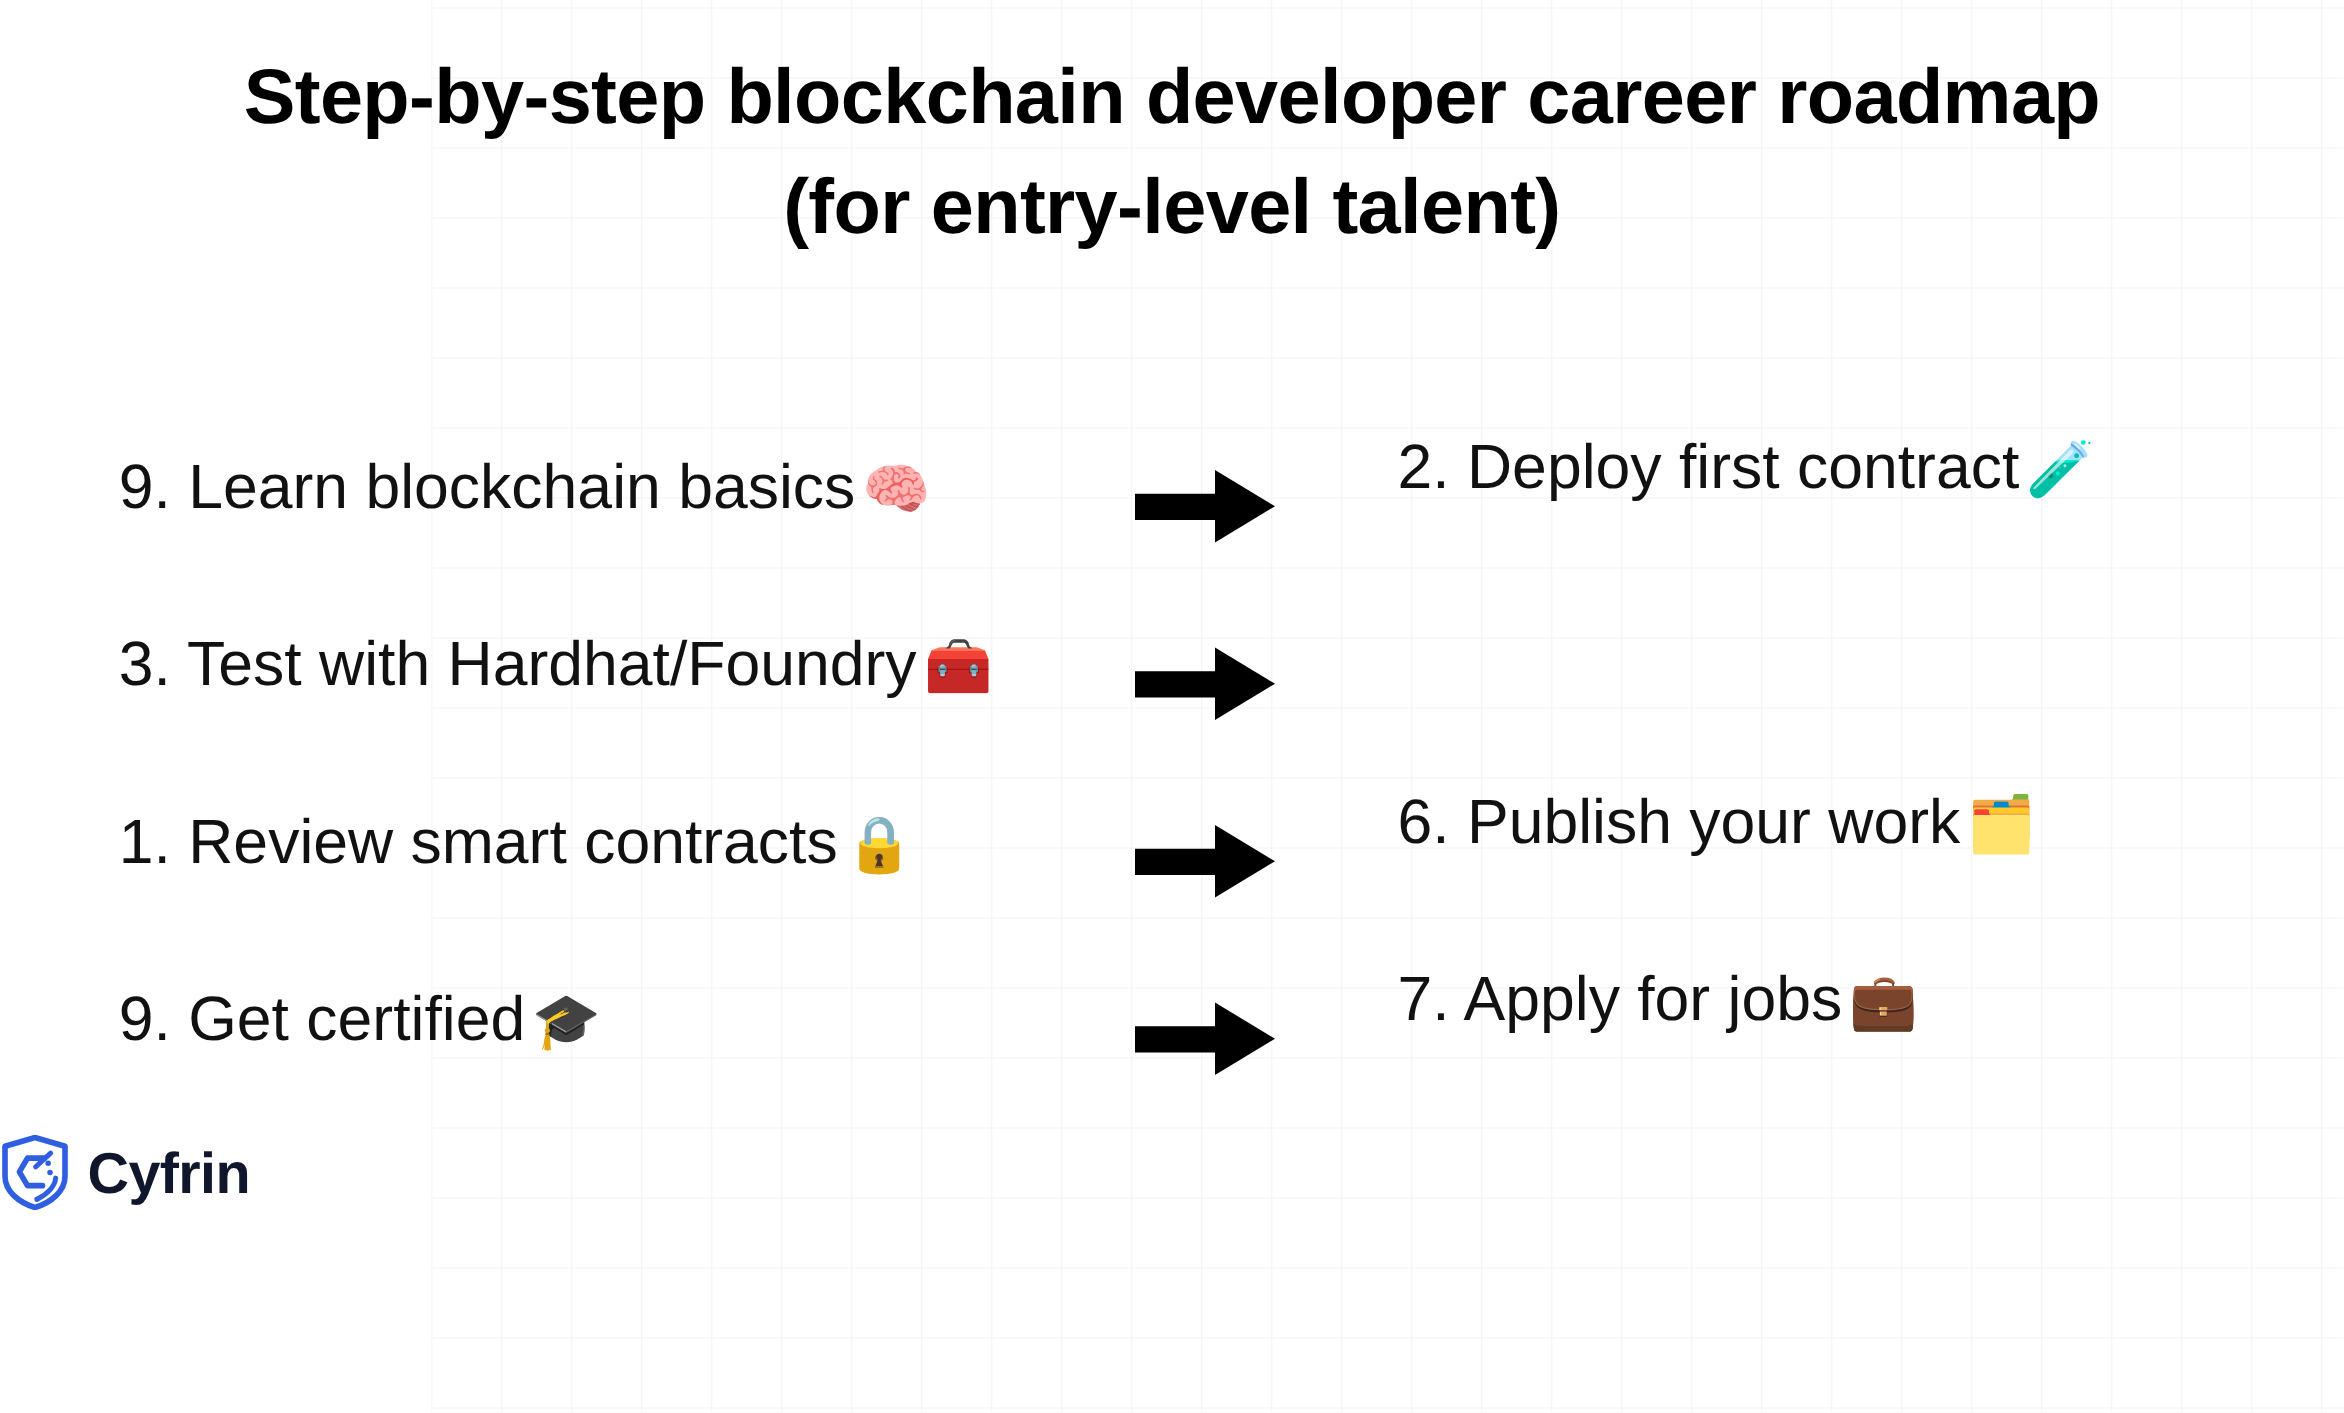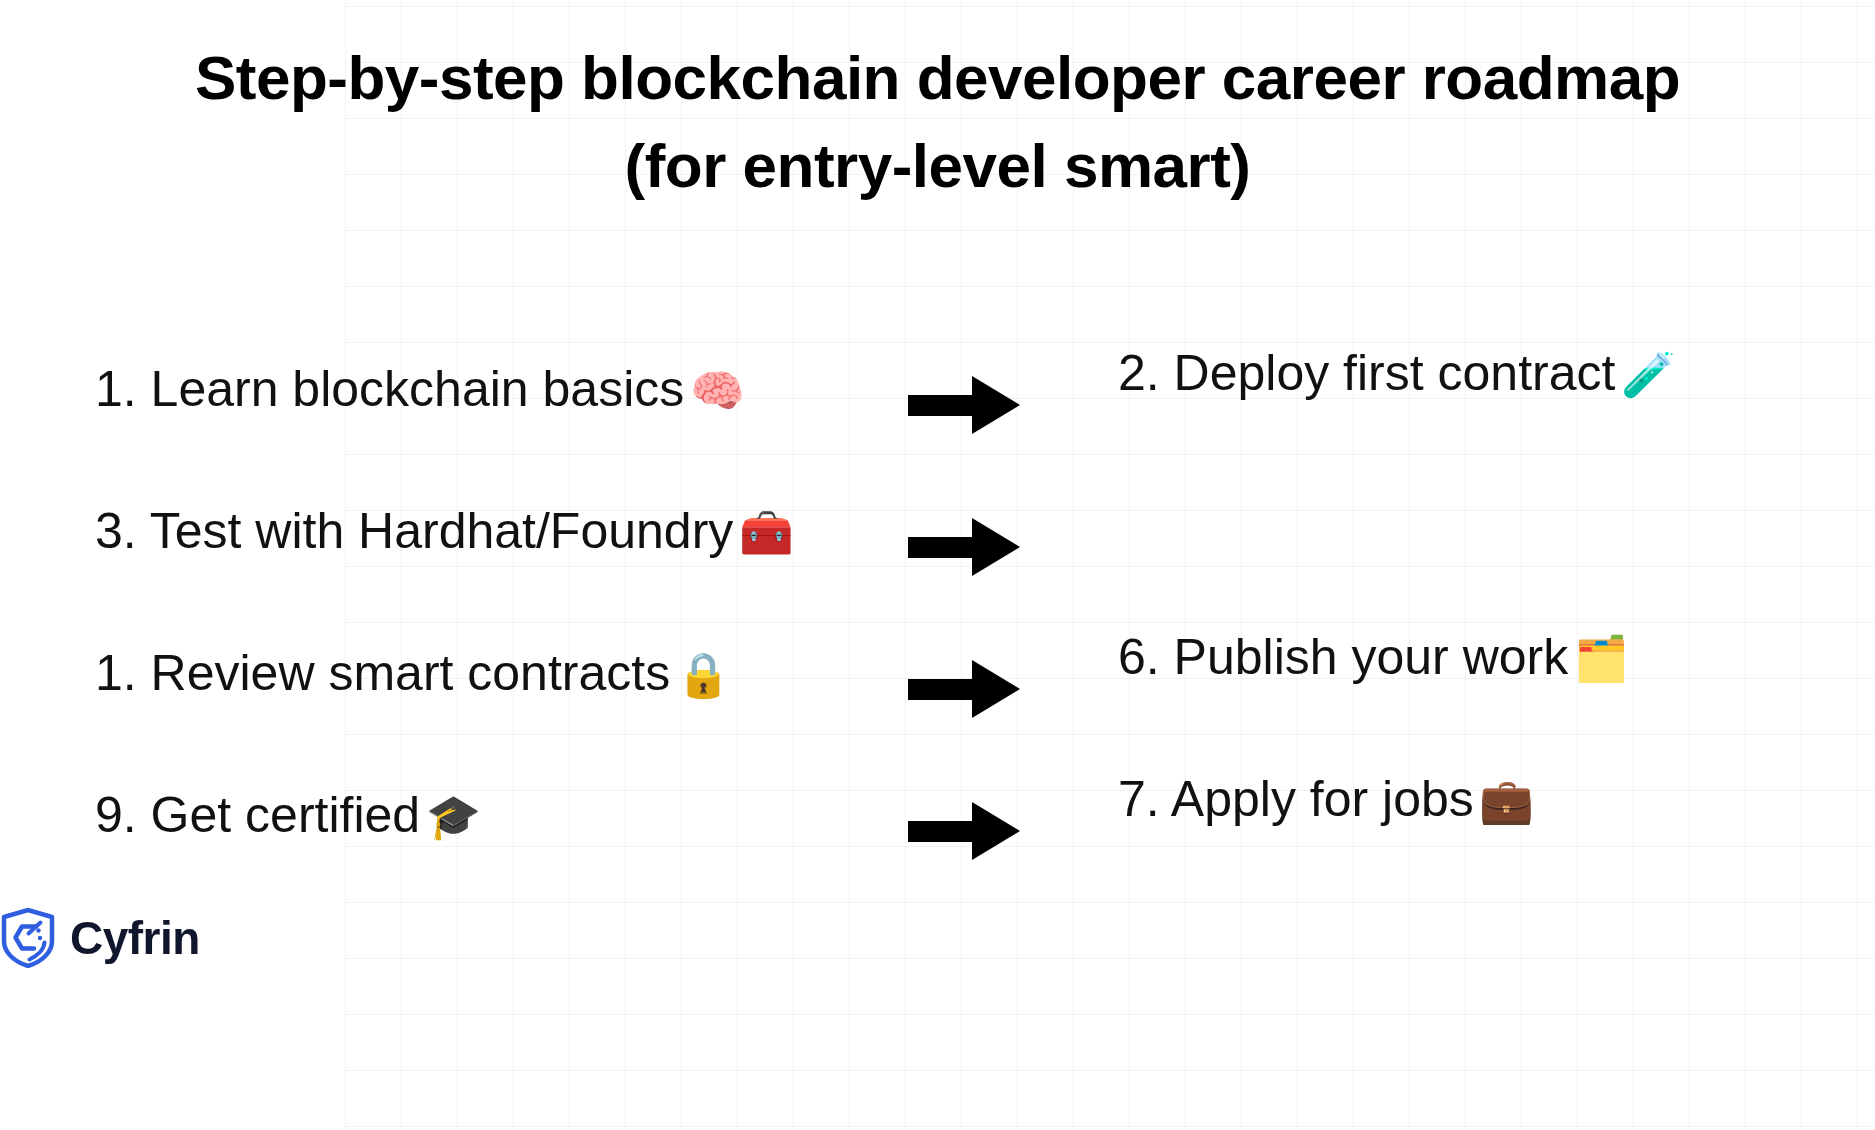--- a/index.html
+++ b/index.html
@@ -146,28 +146,28 @@
 </style>
 </head>
 <body>
 
 <div id="slide">
 
   <div id="grid-bg"></div>
 
   <div id="title-block">
     <span class="title-line">Step-by-step blockchain developer career roadmap</span>
-    <span class="title-line">(for entry-level smart)</span>
+    <span class="title-line">(for entry-level talent)</span>
   </div>
 
   <div id="roadmap">
 
     <div class="row">
       <div class="step step-left">
-        <span>1. Learn blockchain basics</span><span class="emoji">🧠</span>
+        <span>9. Learn blockchain basics</span><span class="emoji">🧠</span>
       </div>
       <div class="arrow">
         <span class="shaft"></span>
         <span class="head"></span>
       </div>
       <div class="step step-right">
         <span>2. Deploy first contract</span><span class="emoji">🧪</span>
       </div>
     </div>
 

